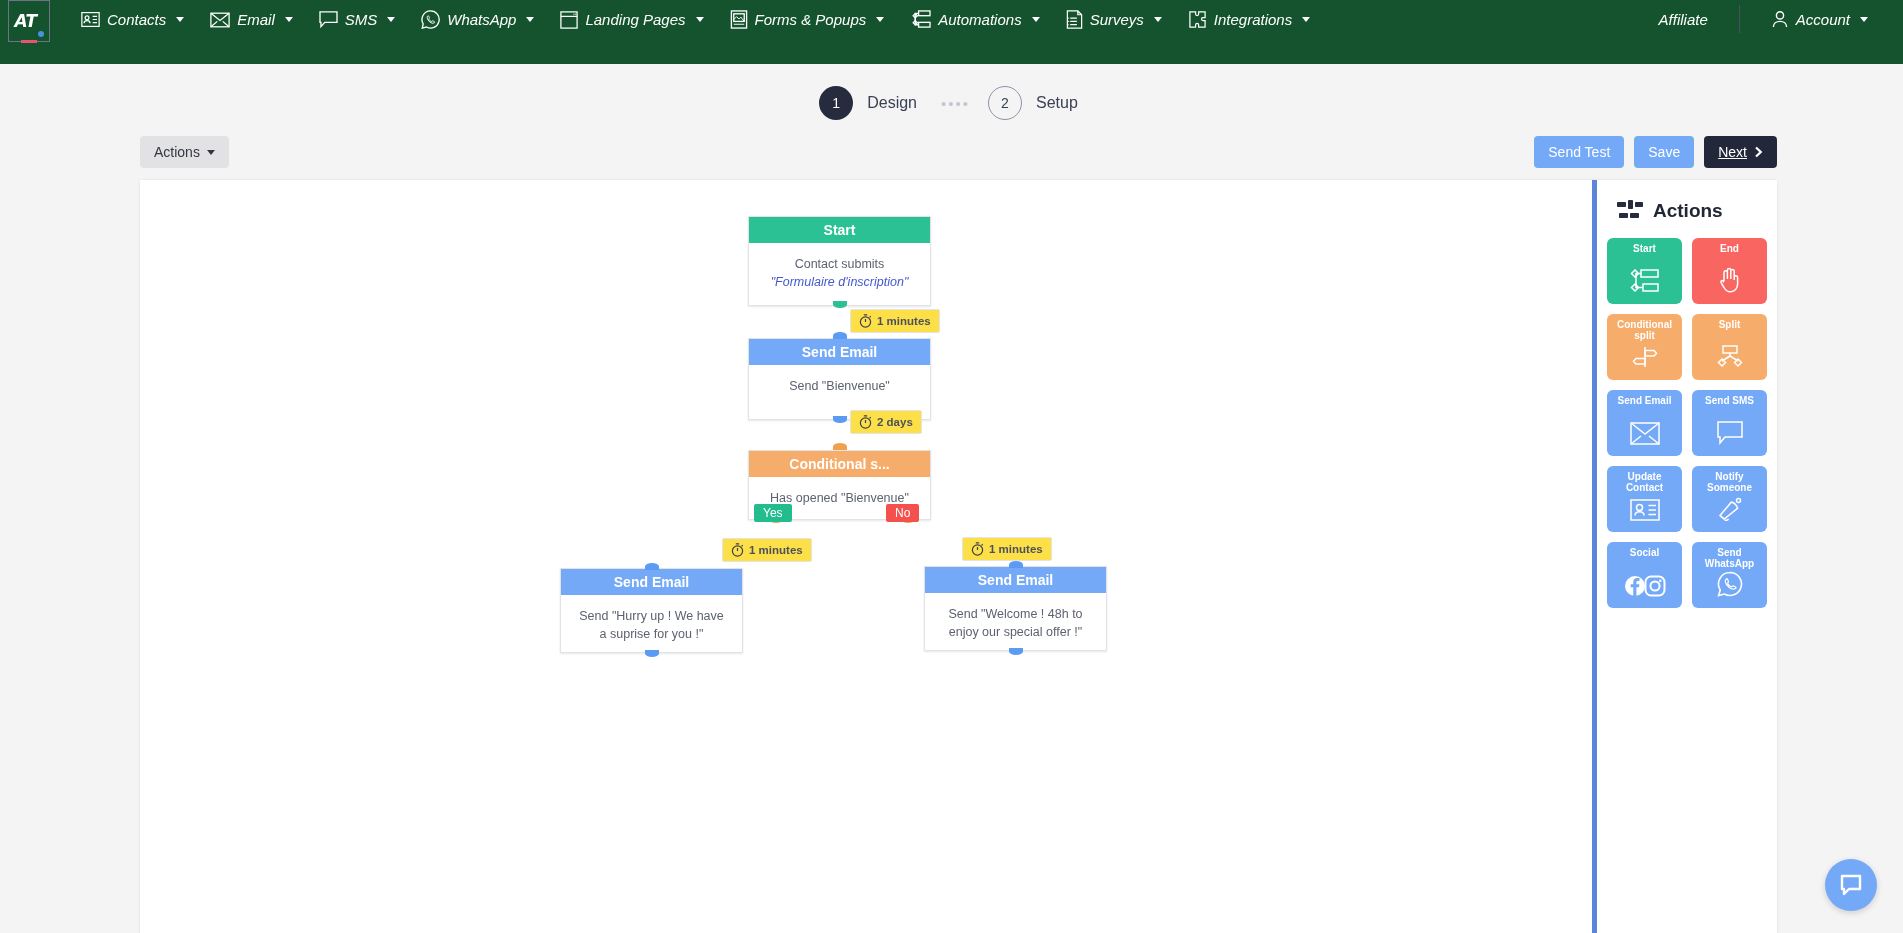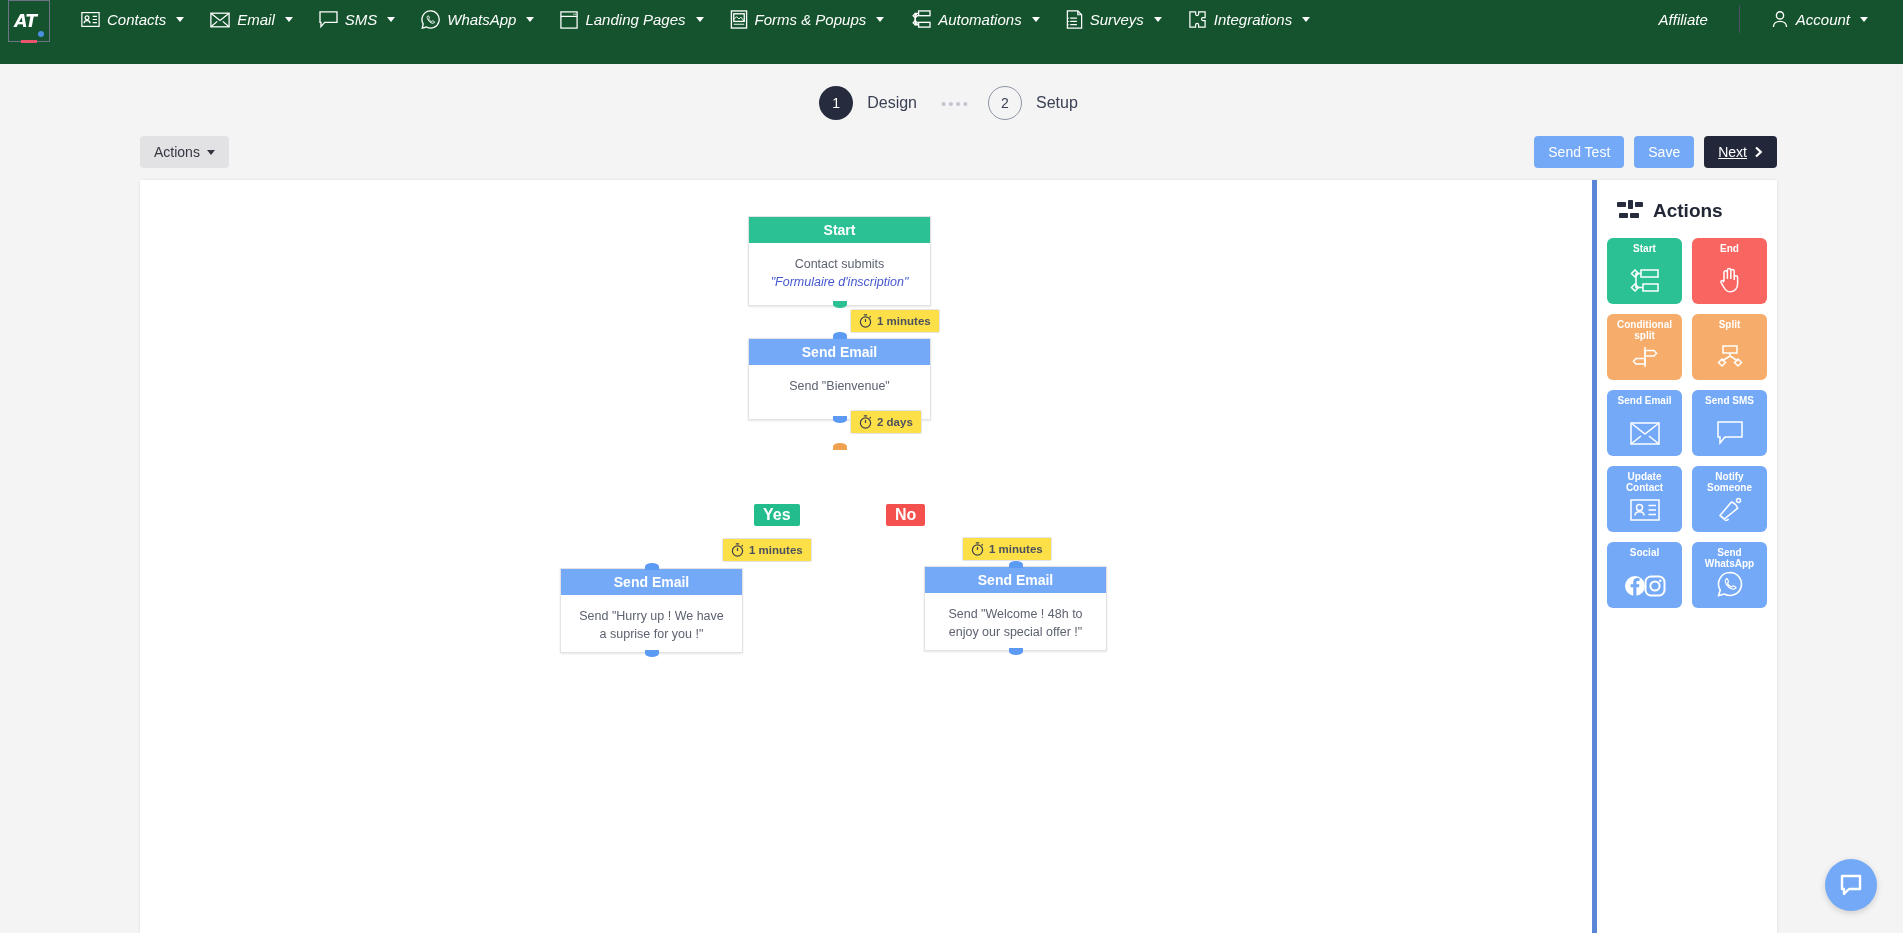--- a/index.html
+++ b/index.html
@@ -177,22 +177,22 @@
     position: absolute; width: 14px; height: 14px; border-radius: 50%;
     z-index: 8;
   }
   .port-top { border-radius: 50% 50% 0 0; height: 7px; }
   .port-bottom { border-radius: 0 0 50% 50%; height: 7px; }
   .p-green  { background: #2bc194; }
   .p-blue   { background: #5b9bf3; }
   .p-orange { background: #f0a150; }
 
   .yesno {
-    position: absolute; font-size: 16px; color: #ffffff;
-    padding: 2px 9px; border-radius: 2px; font-weight: bold;
+    position: absolute; font-size: 12px; color: #ffffff;
+    padding: 2px 9px; border-radius: 2px; font-weight: normal;
     z-index: 9;
   }
   .yes-badge { background: #23bd8d; }
   .no-badge  { background: #f4504d; }
 
   .delay-badge {
     position: absolute;
     background: #fde047; border: 1px solid #e4e4e6;
     border-radius: 2px;
     font-size: 11.5px; font-weight: bold; color: #4c515e;
@@ -433,20 +433,24 @@
       <span class="icn">
         <svg width="13" height="14" viewBox="0 0 14 15" fill="none" stroke="#3b3f4d" stroke-width="1.3">
           <circle cx="7" cy="8.6" r="5.5"></circle>
             <path d="M7 8.6V5.4M5.2 1h3.6M11.4 3.6l1.2-1.2"></path>
         </svg>
       </span>
       <span>2 days</span>
     </div>
 
     <div class="port port-top p-orange" style="left:693px; top:263px;"></div>
+    <div class="node" style="left:608px; top:270px; width:183px; height:70px;">
+      <div class="node-head h-orange">Conditional s...</div>
+      <div class="node-body">Has opened "Bienvenue"</div>
+    </div>
     <div class="yesno yes-badge" style="left:614px; top:324px;">Yes</div>
     <div class="yesno no-badge" style="left:746px; top:324px;">No</div>
     <div class="port port-bottom p-orange" style="left:629px; top:336px;"></div>
     <div class="port port-bottom p-orange" style="left:761px; top:336px;"></div>
 
     <div class="delay-badge" style="left:582px; top:358px;">
       <span class="icn">
         <svg width="13" height="14" viewBox="0 0 14 15" fill="none" stroke="#3b3f4d" stroke-width="1.3">
           <circle cx="7" cy="8.6" r="5.5"></circle>
             <path d="M7 8.6V5.4M5.2 1h3.6M11.4 3.6l1.2-1.2"></path>

